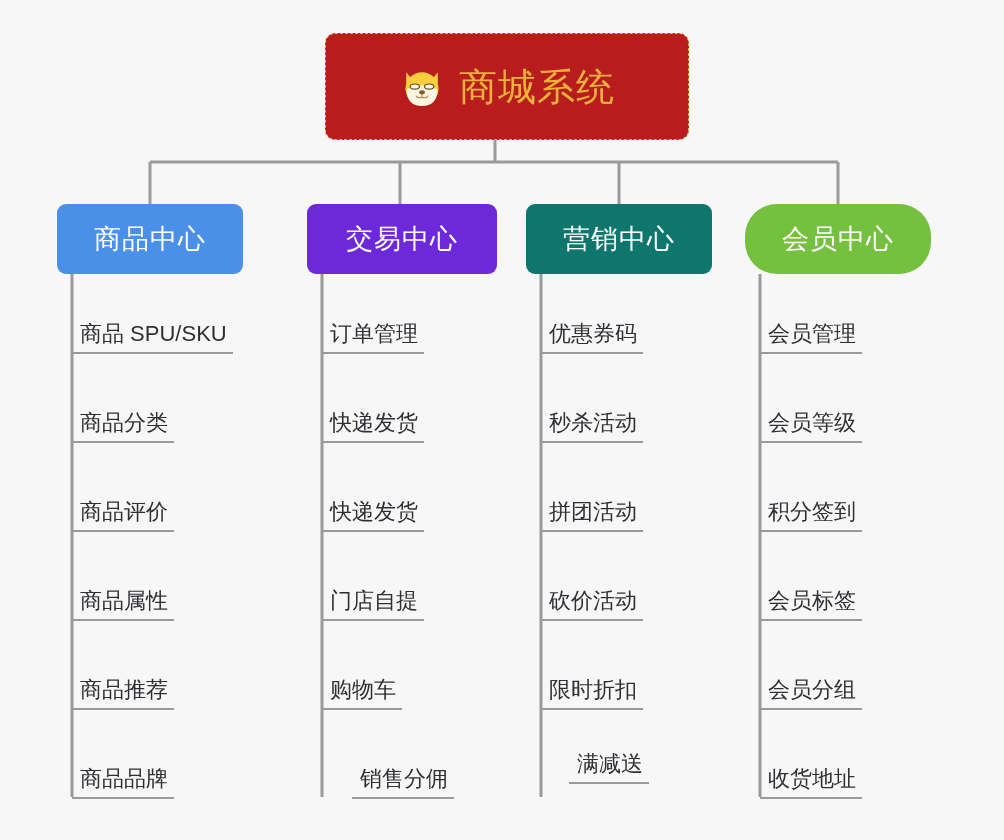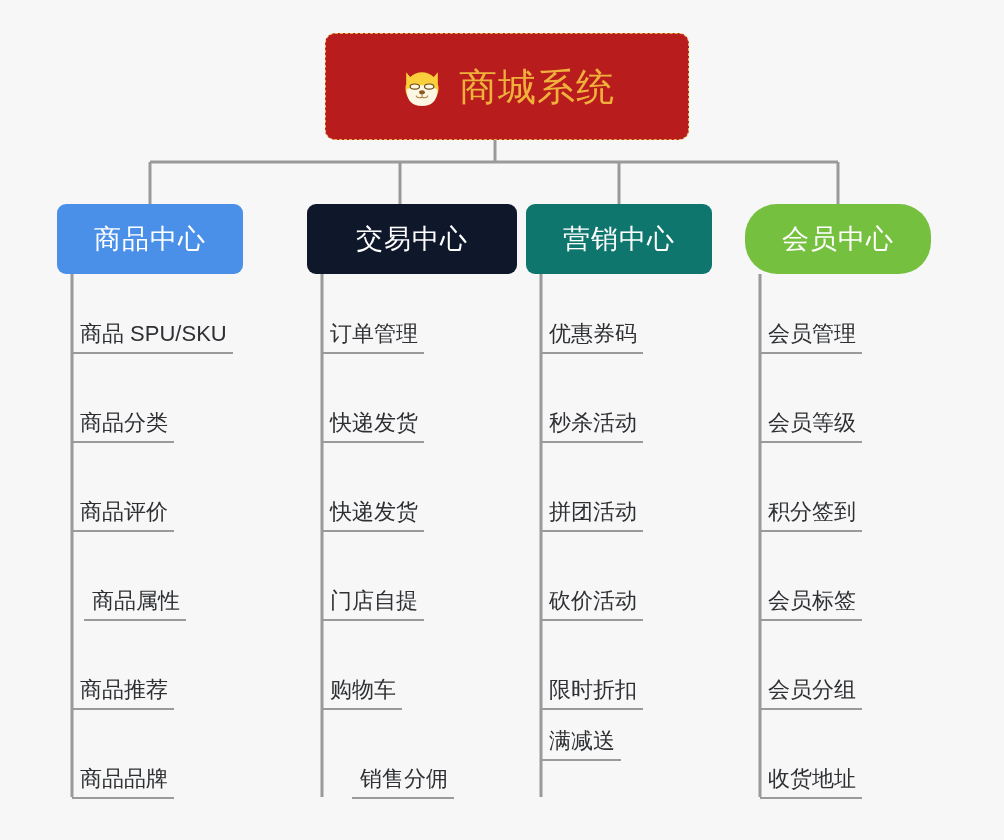--- a/index.html
+++ b/index.html
@@ -143,33 +143,33 @@
       <div class="leaf-underline"></div>
     </div>
     <div class="leaf" style="left: 72px; top: 411px;">
       <div class="leaf-label">商品分类</div>
       <div class="leaf-underline"></div>
     </div>
     <div class="leaf" style="left: 72px; top: 500px;">
       <div class="leaf-label">商品评价</div>
       <div class="leaf-underline"></div>
     </div>
-    <div class="leaf" style="left: 72px; top: 589px; padding-left: 12px;">
+    <div class="leaf" style="left: 72px; top: 589px;">
       <div class="leaf-label">商品属性</div>
       <div class="leaf-underline"></div>
     </div>
     <div class="leaf" style="left: 72px; top: 678px;">
       <div class="leaf-label">商品推荐</div>
       <div class="leaf-underline"></div>
     </div>
     <div class="leaf" style="left: 72px; top: 767px;">
       <div class="leaf-label">商品品牌</div>
       <div class="leaf-underline"></div>
     </div>
-    <div class="cat-box" style="left: 307px; top: 204px; width: 210px; background: #0f172a;">
+    <div class="cat-box" style="left: 307px; top: 204px; width: 190px; background: #6d28d9;">
       <span>交易中心</span>
     </div>
     <div class="leaf" style="left: 322px; top: 322px;">
       <div class="leaf-label">订单管理</div>
       <div class="leaf-underline"></div>
     </div>
     <div class="leaf" style="left: 322px; top: 411px;">
       <div class="leaf-label">快递发货</div>
       <div class="leaf-underline"></div>
     </div>
@@ -205,21 +205,21 @@
       <div class="leaf-underline"></div>
     </div>
     <div class="leaf" style="left: 541px; top: 589px;">
       <div class="leaf-label">砍价活动</div>
       <div class="leaf-underline"></div>
     </div>
     <div class="leaf" style="left: 541px; top: 678px;">
       <div class="leaf-label">限时折扣</div>
       <div class="leaf-underline"></div>
     </div>
-    <div class="leaf" style="left: 541px; top: 729px;">
+    <div class="leaf" style="left: 541px; top: 752px; padding-left: 28px;">
       <div class="leaf-label">满减送</div>
       <div class="leaf-underline"></div>
     </div>
     <div class="cat-box" style="left: 745px; top: 204px; width: 186px; background: rgb(118, 192, 64); border-radius: 32px;">
       <span>会员中心</span>
     </div>
     <div class="leaf" style="left: 760px; top: 322px;">
       <div class="leaf-label">会员管理</div>
       <div class="leaf-underline"></div>
     </div>

